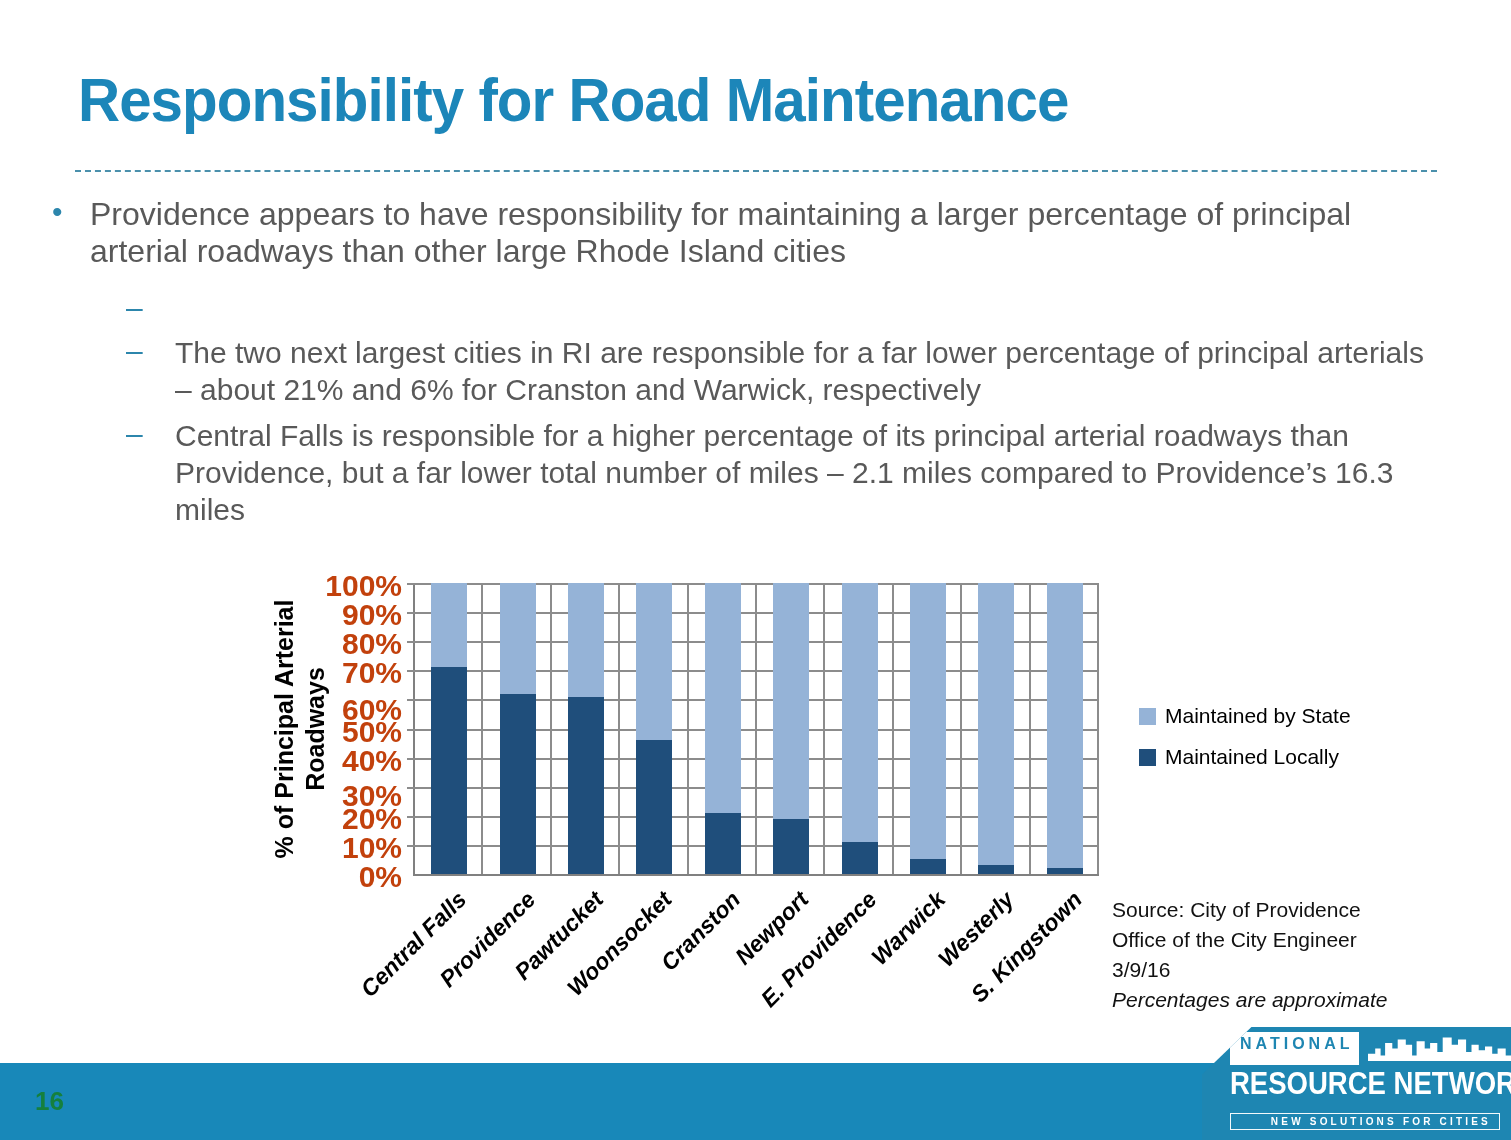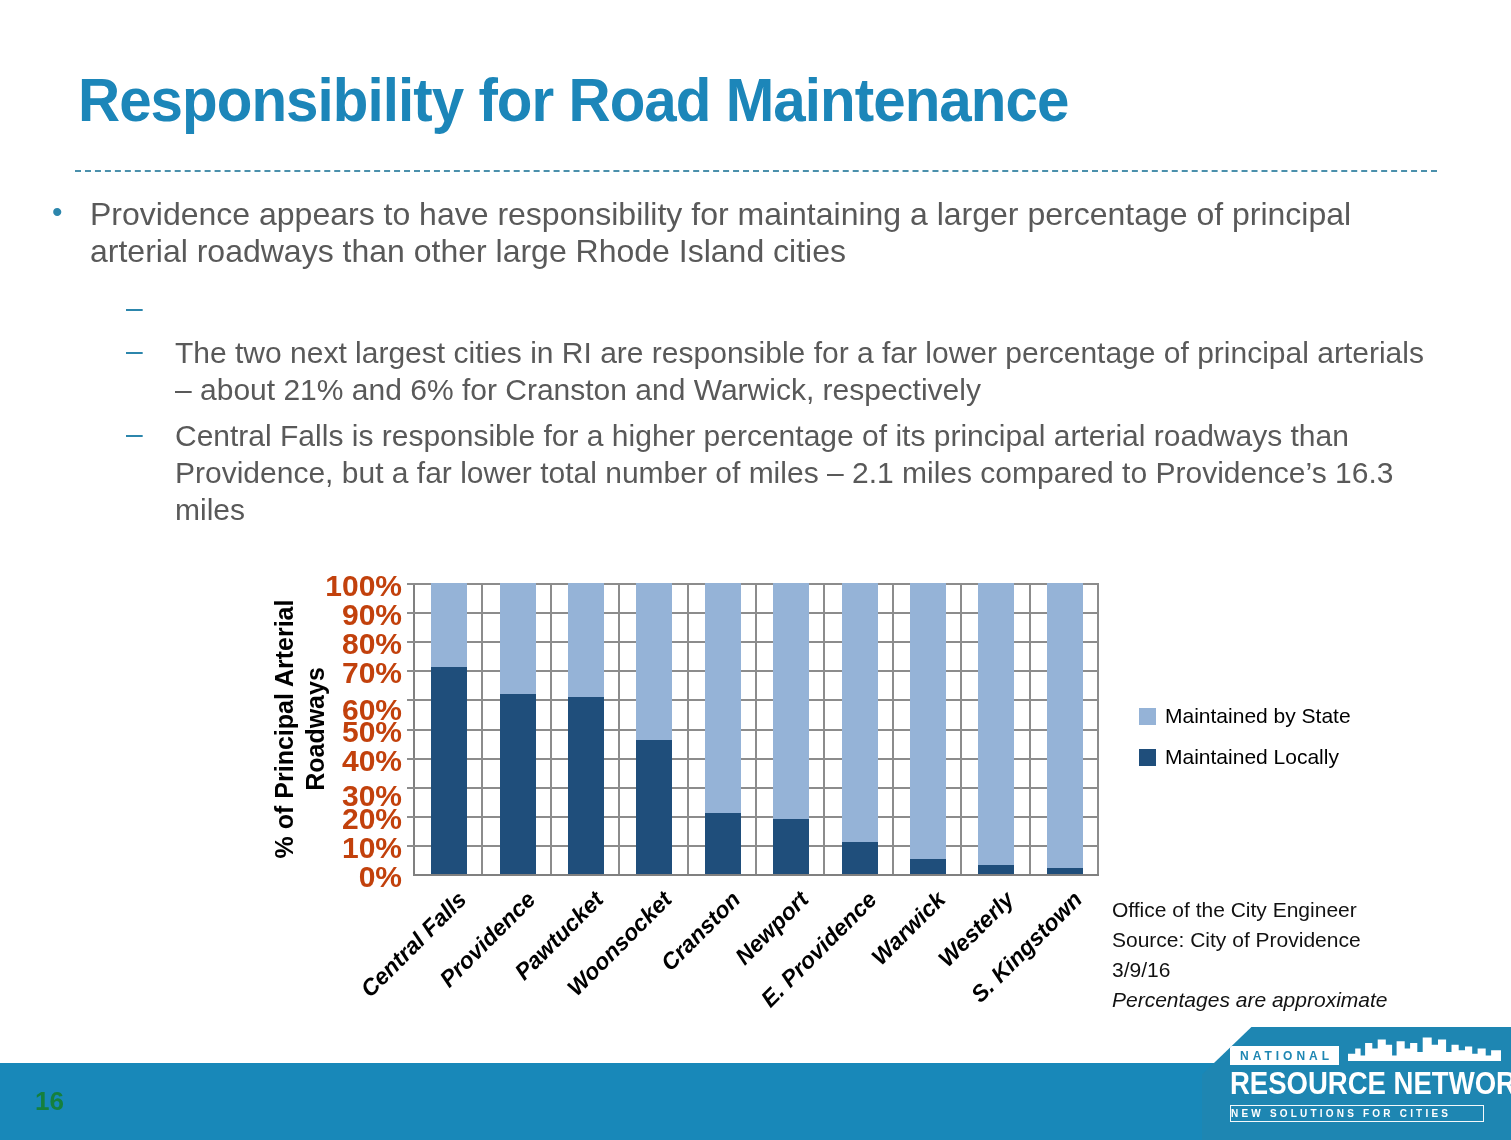--- a/index.html
+++ b/index.html
@@ -47,27 +47,27 @@
   .source{position:absolute;left:1112px;top:895px;font-size:21px;line-height:30px;color:#121212;}
   .source .note{font-style:italic;}
 
   
   .footer-bar{position:absolute;left:0;top:1063px;width:1511px;height:77px;background:var(--footer-bar);}
   .page-number{position:absolute;left:35px;top:1086px;font-size:26px;font-weight:700;color:#15803d;}
   .logo{position:absolute;left:1202px;top:1027px;width:309px;height:113px;box-sizing:border-box;
         background:var(--logo-plate);clip-path:polygon(16% 0,100% 0,100% 100%,0 100%,0 42%);
         padding:11px 0 0 28px;}
   .logo-top{display:flex;align-items:flex-end;gap:8px;height:27px;}
-  .logo-national{background:#fff;color:var(--logo-plate);font-size:12px;font-weight:700;
-                 letter-spacing:4px;padding:4px 6px 3px 10px;line-height:1;}
+  .logo-national{background:#fff;color:var(--logo-plate);font-size:16px;font-weight:700;
+                 letter-spacing:4px;padding:4px 6px 13px 10px;line-height:1;}
   .logo-main{color:#fff;font-size:32px;font-weight:700;line-height:1.05;white-space:nowrap;
              transform:scaleX(.86);transform-origin:0 0;margin-top:2px;}
-  .logo-tagline{margin-top:4px;width:252px;border:1px solid rgba(255,255,255,.95);
+  .logo-tagline{margin-top:12px;width:252px;border:1px solid rgba(255,255,255,.95);
                 color:#fff;font-size:10px;font-weight:700;letter-spacing:3.2px;
-                text-align:left;padding:2px 0;white-space:nowrap;}
+                text-align:right;padding:2px 8px;white-space:nowrap;}
 </style>
 </head>
 <body>
 
 <div class="slide">
 
   <h1 class="page-title">Responsibility for Road Maintenance</h1>
   <div class="title-rule"></div>
 
   <div class="main-bullet">
@@ -161,22 +161,22 @@
         <div class="legend-swatch" style="background: rgb(149, 179, 215);"></div>
         <div class="legend-label">Maintained by State</div>
       </div>
       <div class="legend-item">
         <div class="legend-swatch" style="background: rgb(31, 78, 123);"></div>
         <div class="legend-label">Maintained Locally</div>
       </div>
     </div>
 
   <div class="source">
+    <div>Source: City of Providence</div>
     <div>Office of the City Engineer</div>
-    <div>Source: City of Providence</div>
     <div>3/9/16</div>
     <div class="note">Percentages are approximate</div>
   </div>
 
   <div class="footer-bar"></div>
   <div class="page-number">16</div>
 
   <div class="logo">
     <div class="logo-top">
       <span class="logo-national">NATIONAL</span>

